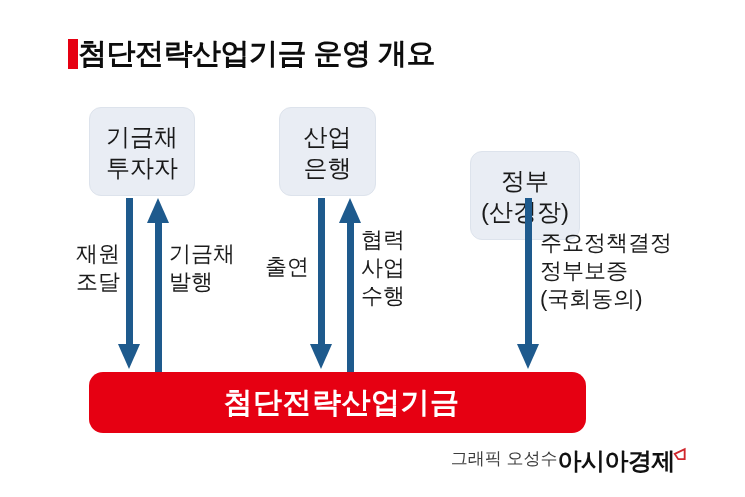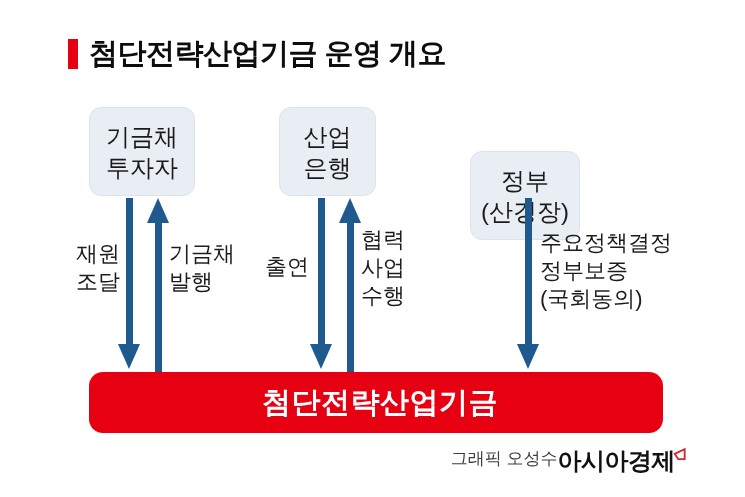--- a/index.html
+++ b/index.html
@@ -22,21 +22,20 @@
     color: var(--text-dark);
   }
 
   
   .title-row {
     position: absolute;
     left: 68px;
     top: 34px;
     display: flex;
     align-items: center;
-    gap: 11px;
   }
   .title-bar {
     display: block;
     width: 10px;
     height: 30px;
     background: var(--accent-red);
   }
   .title {
     font-size: 29px;
     font-weight: 800;
@@ -111,21 +110,21 @@
   .label-1u { left: 169px;  top: 240px; }
   .label-2d { right: 436px; top: 253px; text-align: right; }
   .label-2u { left: 361px;  top: 226px; }
   .label-3d { left: 540px;  top: 229px; }
 
   
   .fund-box {
     position: absolute;
     left: 89px;
     top: 372px;
-    width: 574px;
+    width: 497px;
     height: 61px;
     background: var(--accent-red);
     border-radius: 14px;
     display: flex;
     align-items: center;
     justify-content: center;
     color: #ffffff;
     font-size: 29px;
     font-weight: 700;
     letter-spacing: 0.5px;

